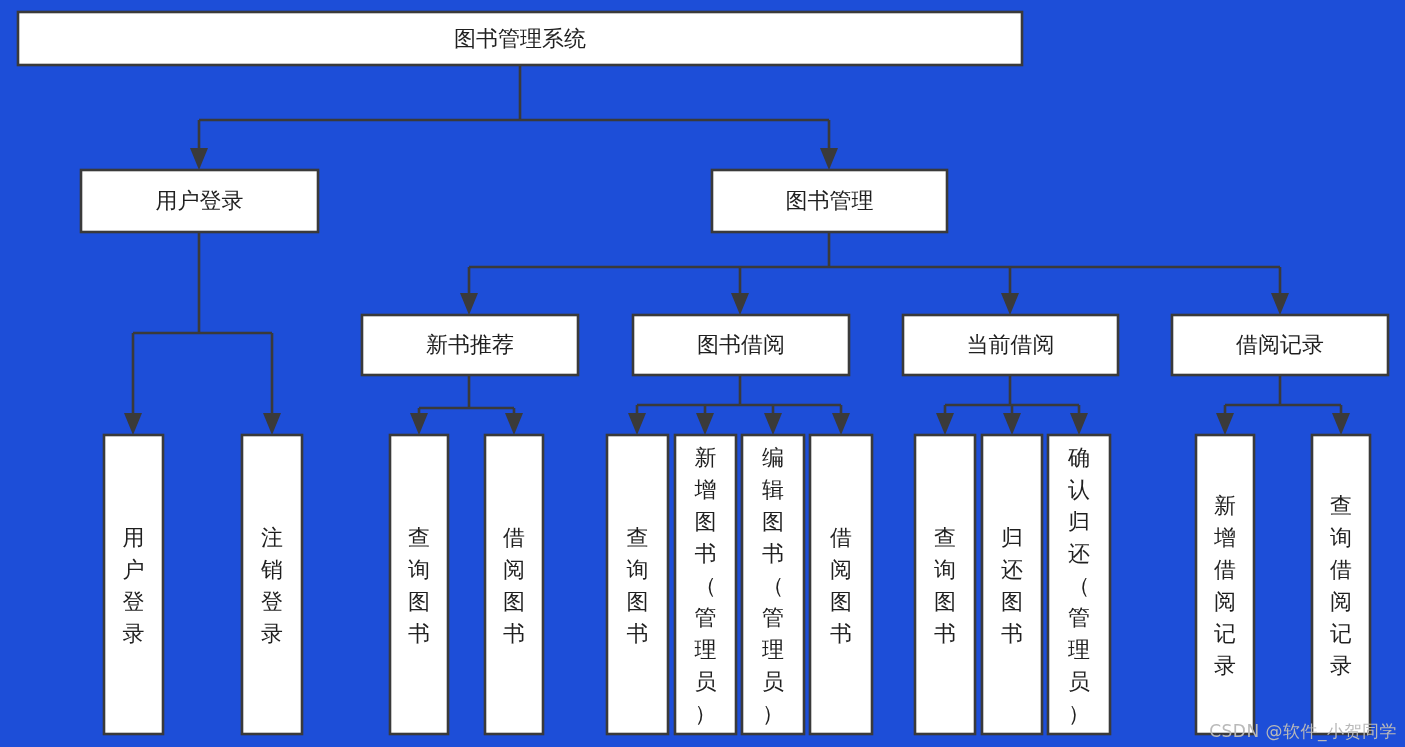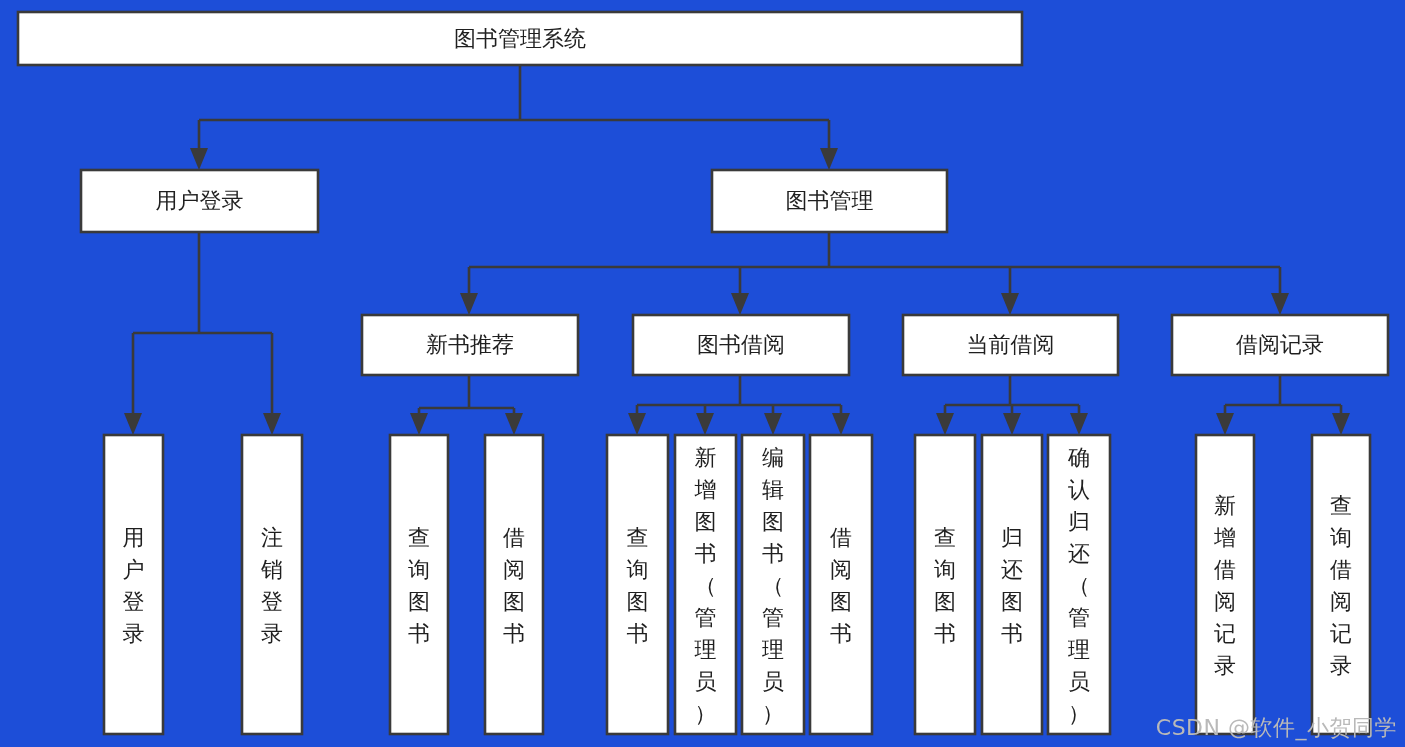--- a/index.html
+++ b/index.html
@@ -54,21 +54,21 @@
   }
   .arrow-head {
     fill: #3a3a3a;
     stroke: none;
   }
   .watermark {
     position: absolute;
     right: 8px;
     bottom: 4px;
     font-family: "DejaVu Sans", "Liberation Sans", sans-serif;
-    font-size: 22px;
+    font-size: 17px;
     color: #b9b9b9;
     letter-spacing: 0.5px;
     white-space: nowrap;
     user-select: none;
   }
 </style>
 </head>
 <body>
 
 <div id="diagram-root">

